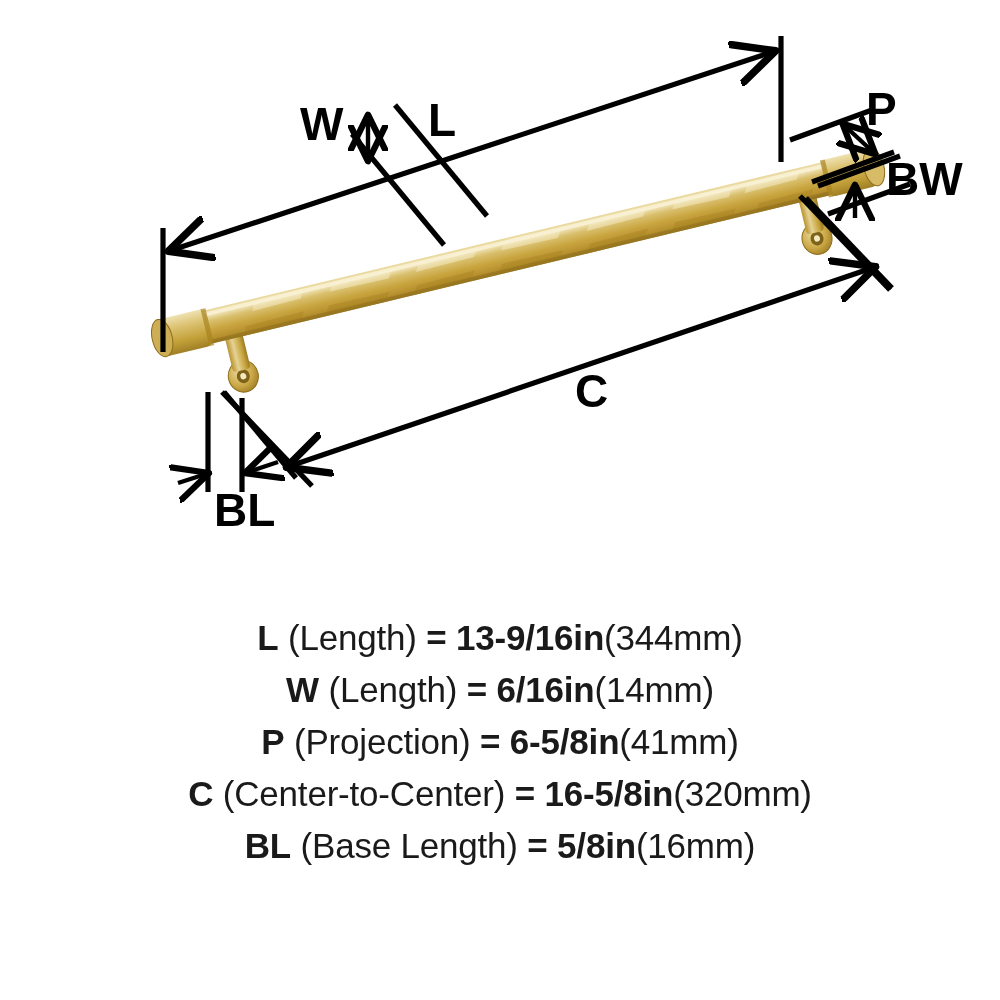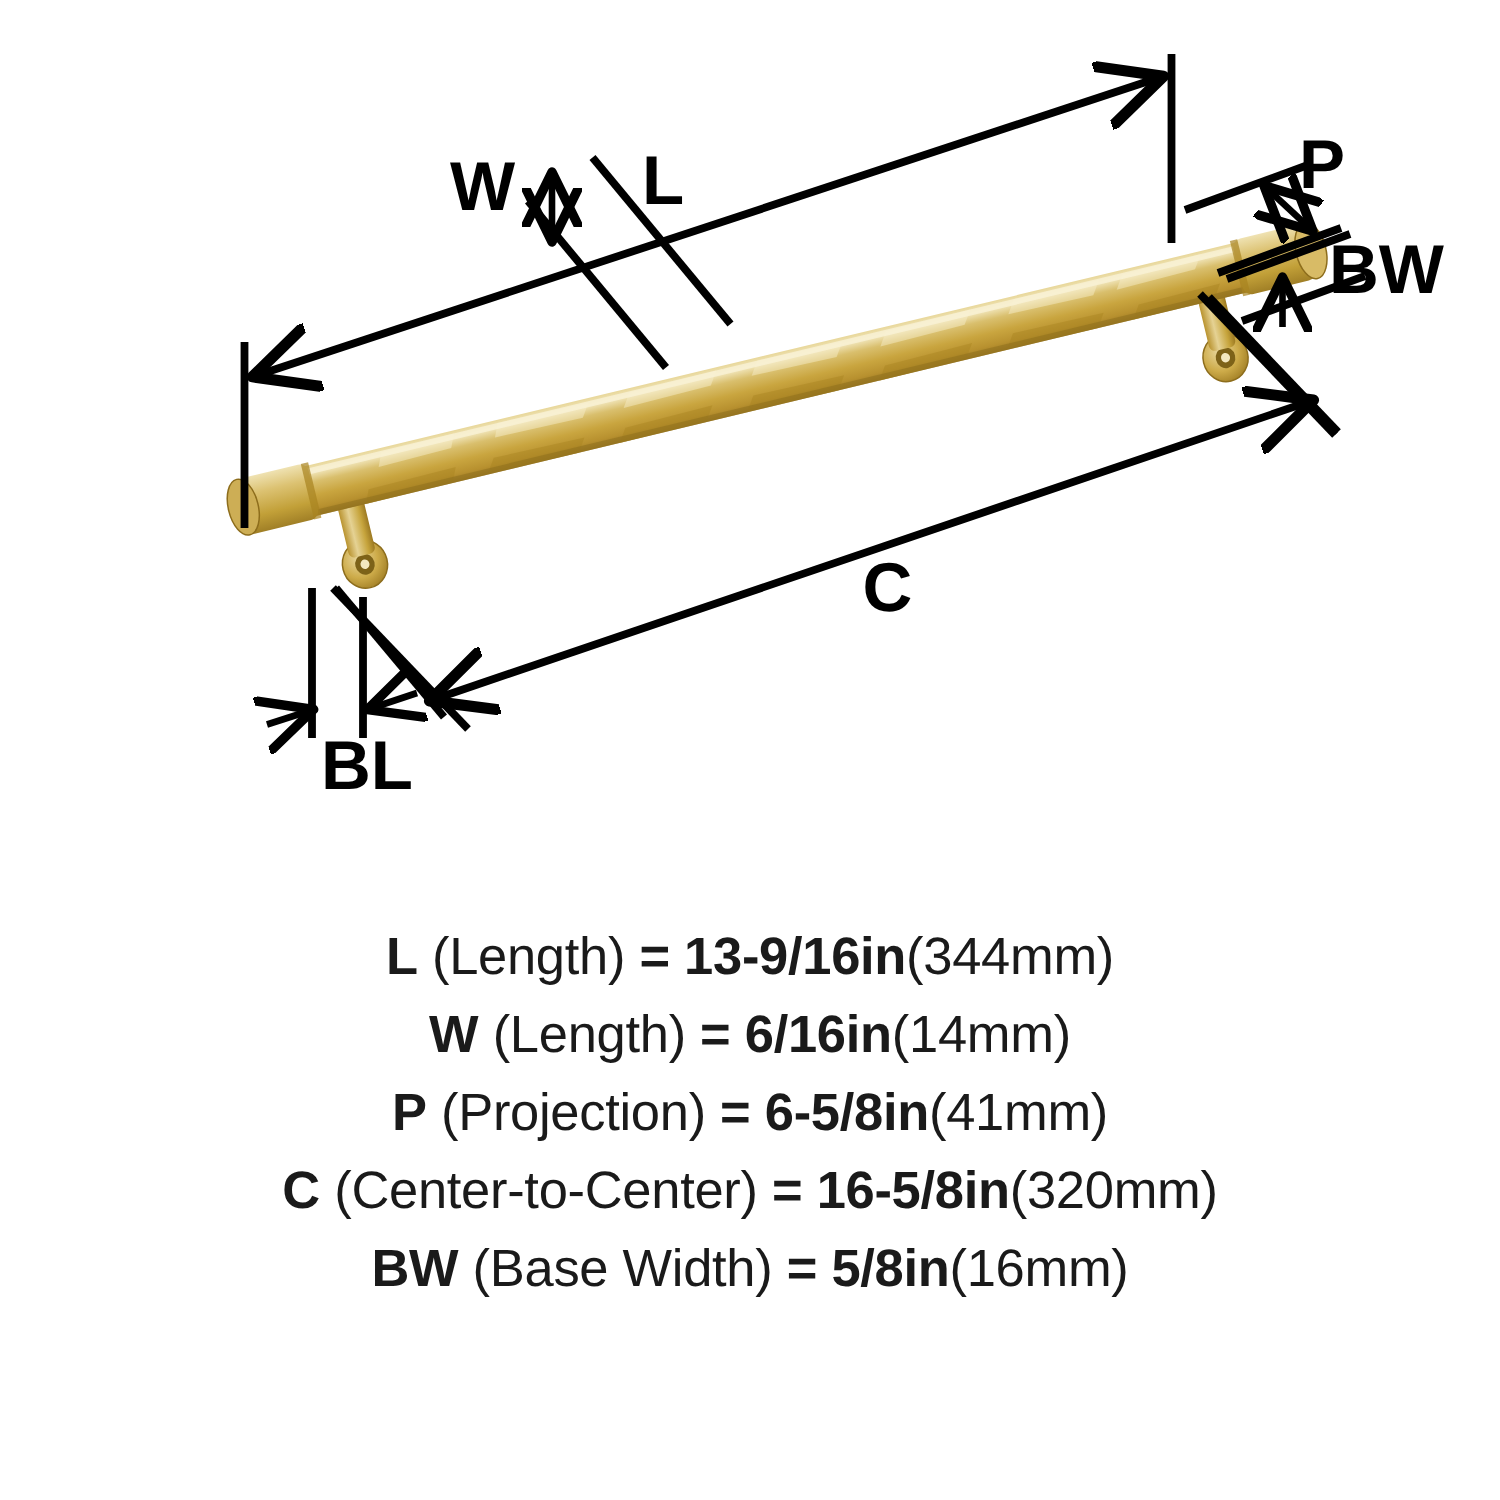--- a/index.html
+++ b/index.html
@@ -250,17 +250,17 @@
     <div class="spec-line">
       <span class="spec-key">W</span><span class="spec-desc"> (Length)</span><span class="spec-eq"> = </span><span class="spec-imp">6/16in</span><span class="spec-met">(14mm)</span>
     </div>
     <div class="spec-line">
       <span class="spec-key">P</span><span class="spec-desc"> (Projection)</span><span class="spec-eq"> = </span><span class="spec-imp">6-5/8in</span><span class="spec-met">(41mm)</span>
     </div>
     <div class="spec-line">
       <span class="spec-key">C</span><span class="spec-desc"> (Center-to-Center)</span><span class="spec-eq"> = </span><span class="spec-imp">16-5/8in</span><span class="spec-met">(320mm)</span>
     </div>
     <div class="spec-line">
-      <span class="spec-key">BW</span><span class="spec-desc"> (Base Width)</span><span class="spec-eq"> = </span><span class="spec-imp">5/8in</span><span class="spec-met">(16mm)</span>
+      <span class="spec-key">BL</span><span class="spec-desc"> (Base Length)</span><span class="spec-eq"> = </span><span class="spec-imp">5/8in</span><span class="spec-met">(16mm)</span>
     </div>
   </div>
 
 </div>
 
 </body></html>

